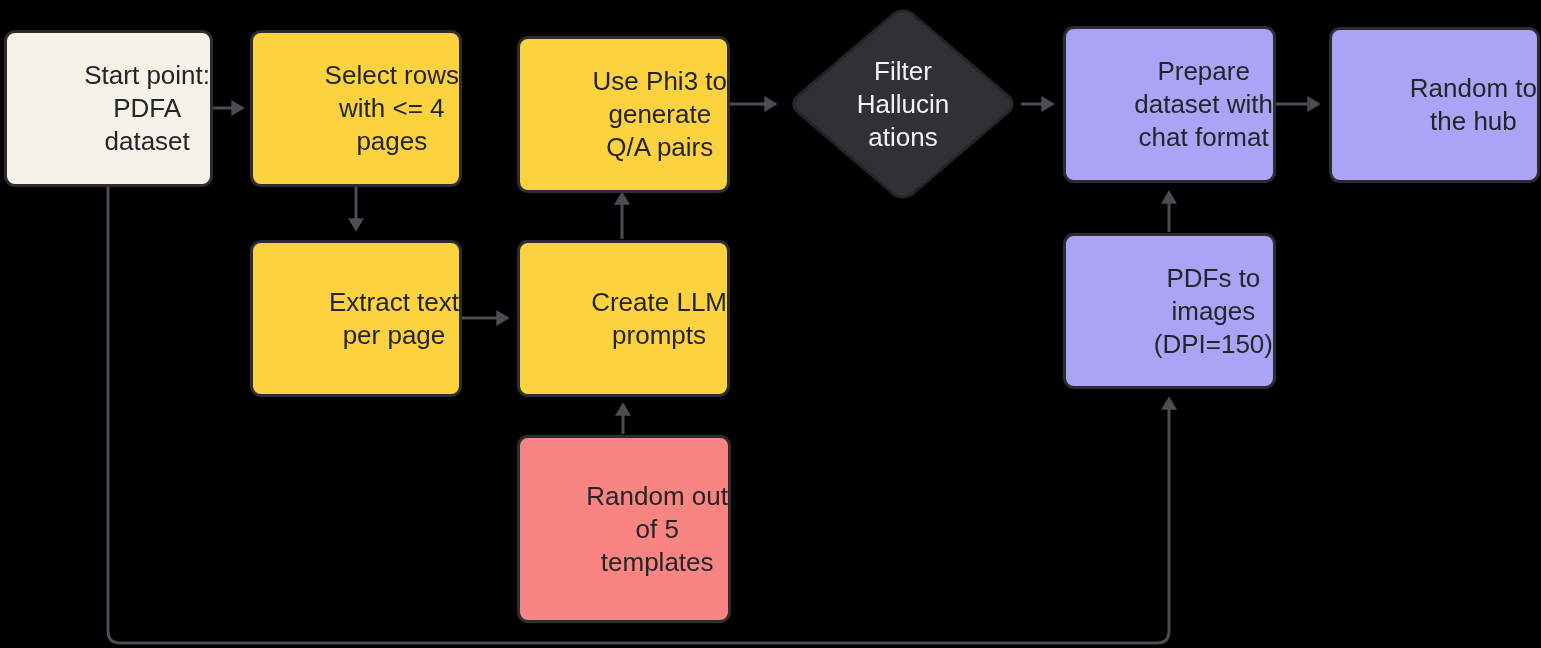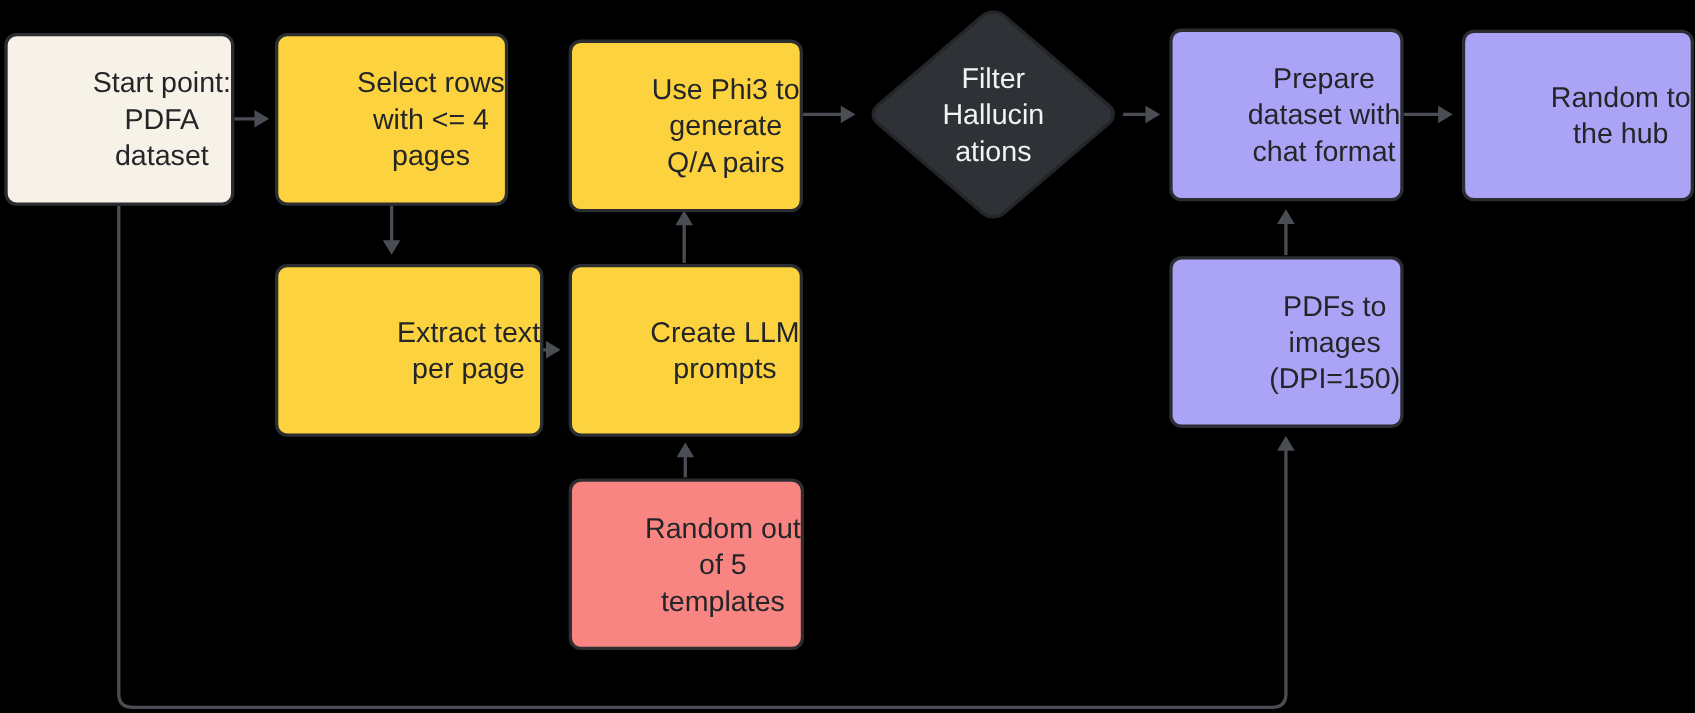--- a/index.html
+++ b/index.html
@@ -28,24 +28,24 @@
     line-height: 33px;
     color: #232529;
     white-space: pre-line;
     z-index: 2;
   }
   .node-start   { left: 4px;    top: 30px;  width: 209px; height: 157px; }
   .node-select  { left: 250px;  top: 30px;  width: 212px; height: 157px; }
   .node-phi3    { left: 517px;  top: 36px;  width: 213px; height: 157px; }
   .node-prepare { left: 1063px; top: 26px;  width: 213px; height: 157px; }
   .node-upload  { left: 1329px; top: 27px;  width: 211px; height: 156px; }
-  .node-extract { left: 250px;  top: 240px; width: 244px; height: 157px; }
+  .node-extract { left: 250px;  top: 240px; width: 212px; height: 157px; }
   .node-create  { left: 517px;  top: 240px; width: 213px; height: 157px; }
   .node-pdfs    { left: 1063px; top: 233px; width: 213px; height: 156px; }
-  .node-random  { left: 517px;  top: 435px; width: 214px; height: 156px; }
+  .node-random  { left: 517px;  top: 435px; width: 214px; height: 188px; }
 
   .diamond-wrap {
     position: absolute;
     left: 786px;
     top: 4px;
     width: 234px;
     height: 200px;
     z-index: 2;
   }
   .diamond-shape {

